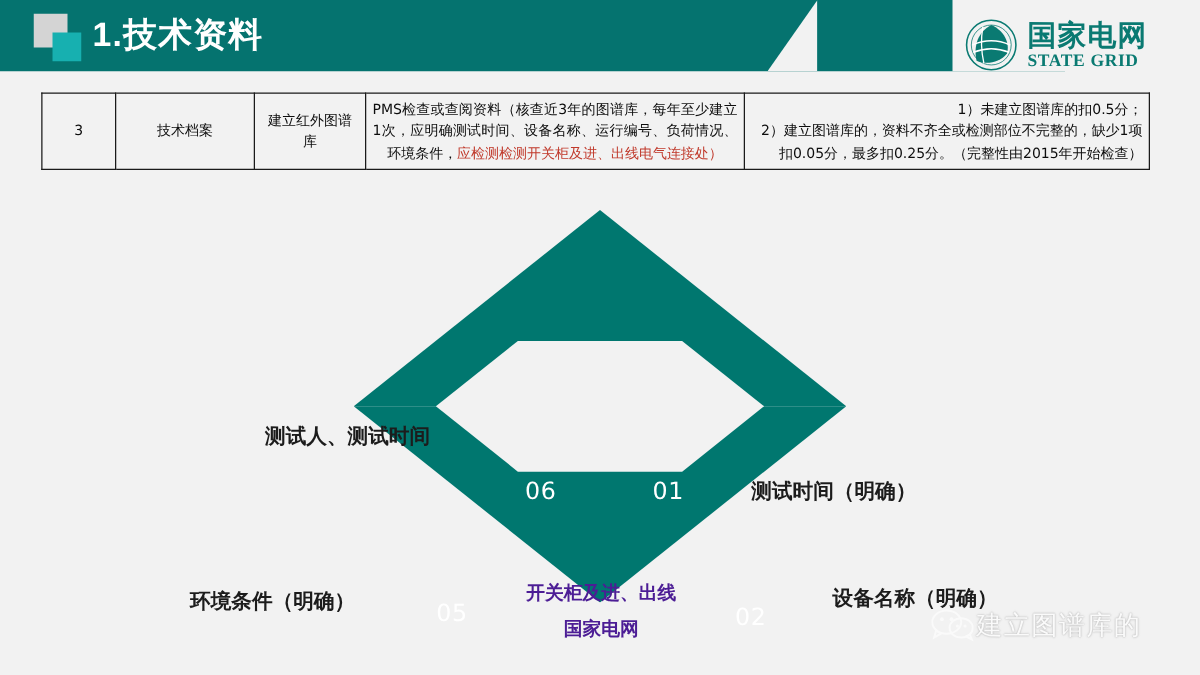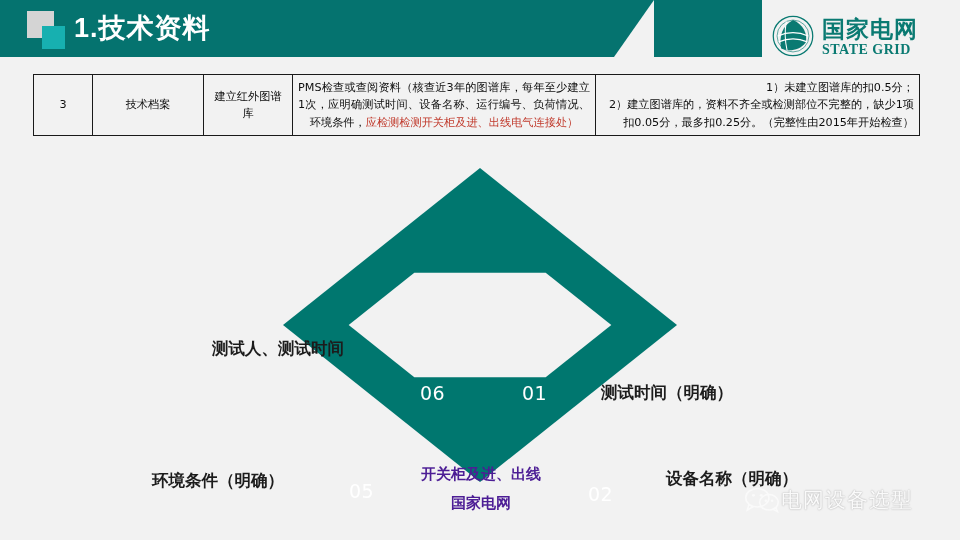--- a/index.html
+++ b/index.html
@@ -182,14 +182,14 @@
   <svg class="wm-icon" viewBox="0 0 44 32">
     <ellipse cx="16" cy="13" rx="15" ry="12" fill="none" stroke="#ffffff" stroke-width="2"></ellipse>
     <path d="M5 22 L3 29 L10 25 Z" fill="none" stroke="#ffffff" stroke-width="2"></path>
     <circle cx="11" cy="10" r="1.9" fill="#ffffff"></circle>
     <circle cx="21" cy="10" r="1.9" fill="#ffffff"></circle>
     <ellipse cx="31" cy="19" rx="12" ry="10" fill="none" stroke="#ffffff" stroke-width="2"></ellipse>
     <path d="M40 26 L42 31 L36 28 Z" fill="none" stroke="#ffffff" stroke-width="2"></path>
     <circle cx="27" cy="17" r="1.6" fill="#ffffff"></circle>
     <circle cx="35" cy="17" r="1.6" fill="#ffffff"></circle>
   </svg>
-  <div class="wm-text">电网设备选型</div>
+  <div class="wm-text">建立图谱库的</div>
 </div>
 
 </body></html>

